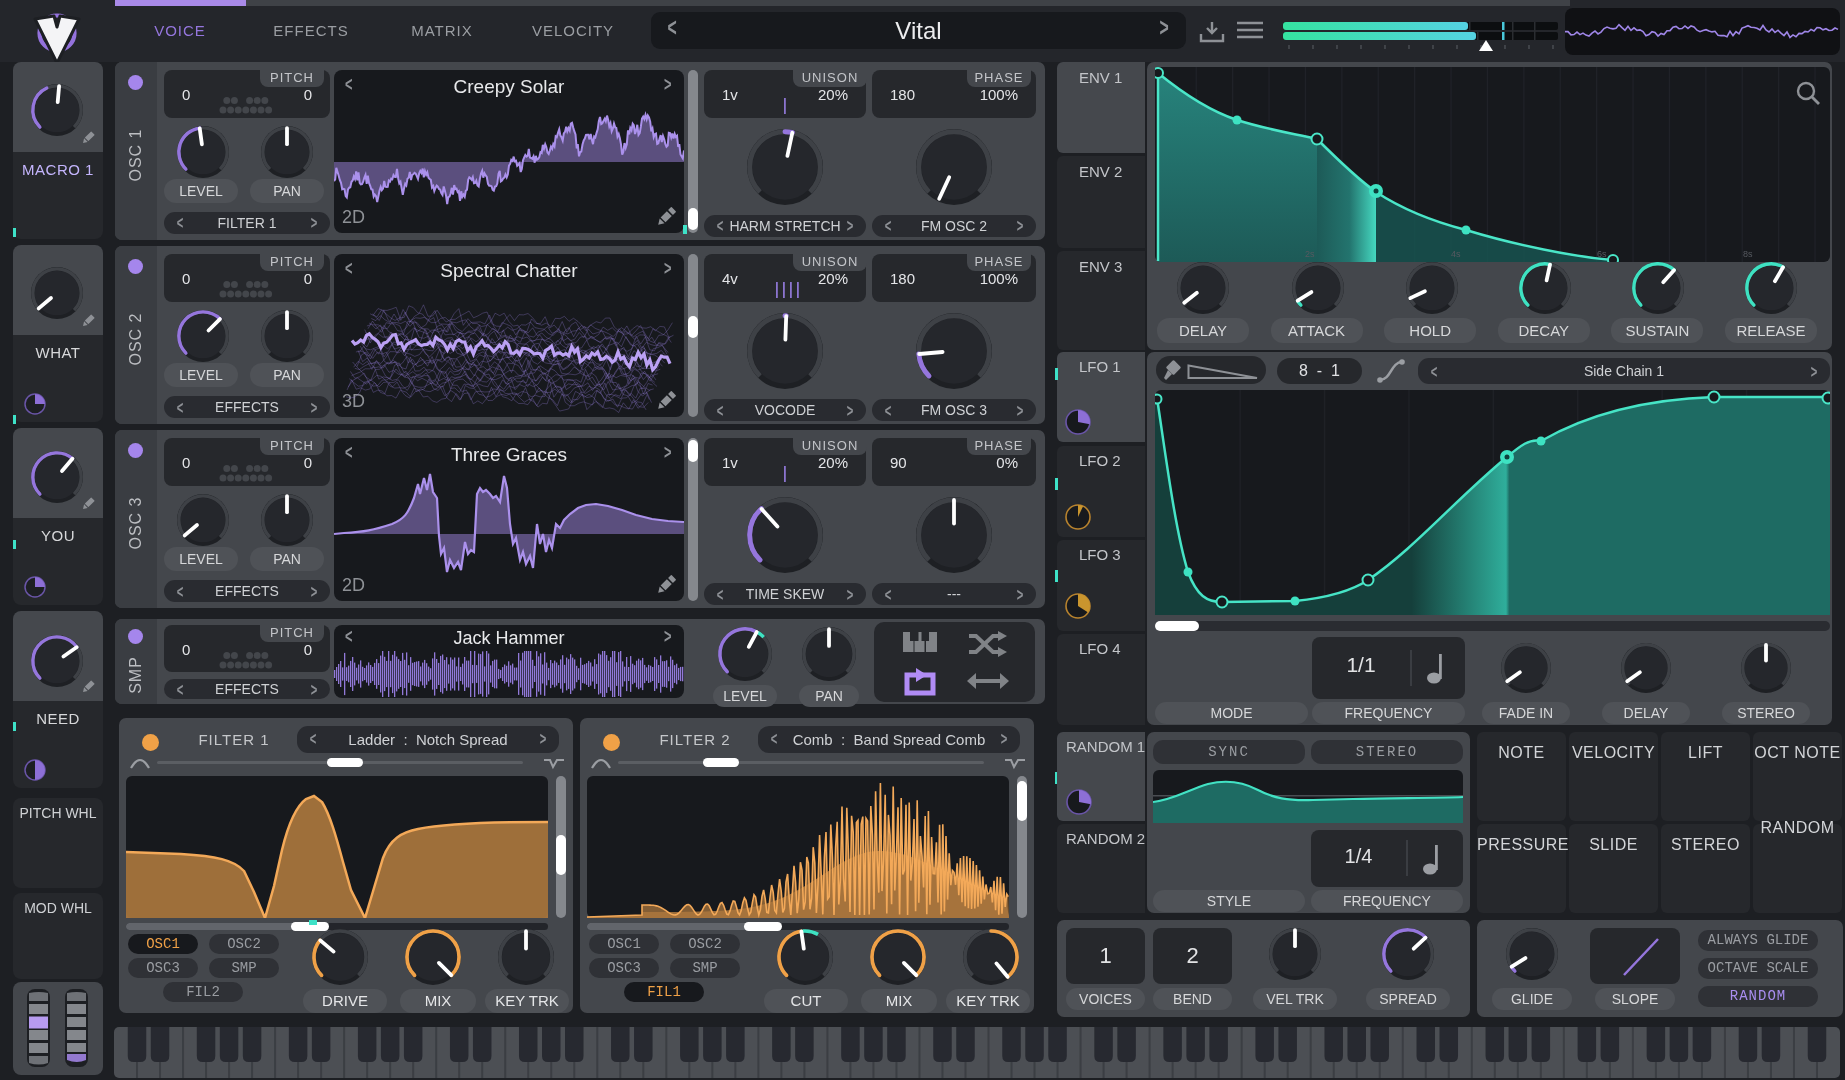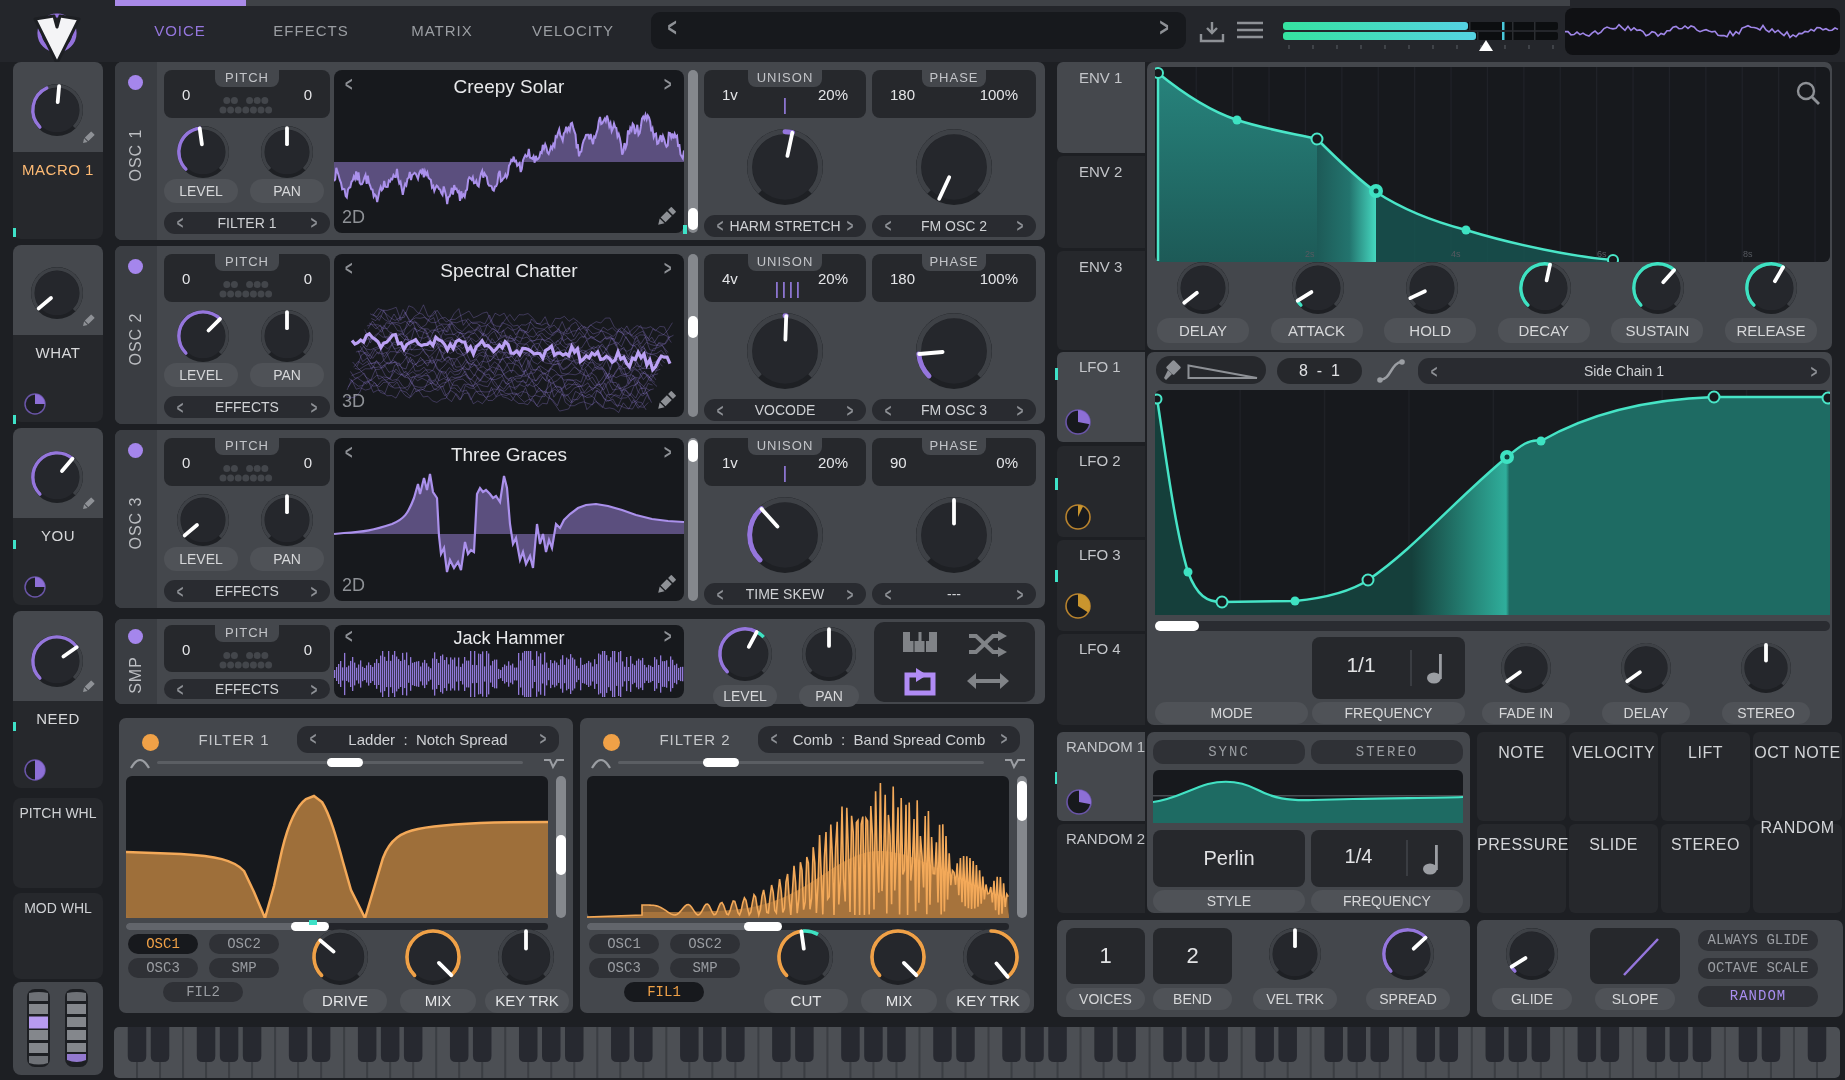--- a/index.html
+++ b/index.html
@@ -17,21 +17,21 @@
 .sel .ar { position:absolute; top:0; color:#8e9196; font-weight:bold; font-size:14px;
   transform:scale(0.8,1.3); }
 .display { position:absolute; background:#17191d; border-radius:8px; overflow:hidden; }
 .vtext { position:absolute; color:#bcbec2; font-size:16px; letter-spacing:1px;
   transform:rotate(-90deg); transform-origin:center; white-space:nowrap; }
 .dot { position:absolute; width:15px; height:15px; border-radius:50%; background:#a586ec; }
 .cap { letter-spacing:1px; }
 .tab { position:absolute; color:#c3c5c9; font-size:15px; }
 .num { position:absolute; color:#e4e5e8; font-size:15px; }
 .boxtab { position:absolute; background:#44474c; border-radius:0 0 8px 8px;
-  color:#c3c5c9; font-size:13px; text-align:center; letter-spacing:1px; }
+  color:#c3c5c9; font-size:13px; text-align:center; letter-spacing:1px;margin-left:45px; }
 .ttl { position:absolute; color:#e8e9eb; font-size:19px; text-align:center; white-space:nowrap; }
 .arrow { position:absolute; color:#8e9196; font-size:16px; font-weight:bold; transform:scale(0.8,1.25); }
 .vslider { position:absolute; width:10px; border-radius:5px; background:#85888d; }
 .vthumb { position:absolute; width:10px; height:22px; border-radius:5px; background:#fff; }
 .celllbl { position:absolute; color:#d3d5d8; font-size:16px; text-align:center; letter-spacing:0.5px; }
 .btn { position:absolute; background:#2f3136; border-radius:10px; color:#9a9da2;
   font-size:14px; text-align:center; font-family:"Liberation Mono", monospace; }
 </style>
 </head>
 <body>
@@ -44,20 +44,21 @@
   <circle cx="29" cy="27" r="17.5" fill="none" stroke="#9472dd" stroke-width="4.2"></circle>
   <path d="M7 13 L26 10 L29 21 L32 10 L51 13 L31.5 52 L29 57 L26.5 52 Z" fill="#f4f4f6" stroke="#1d1f23" stroke-width="3" stroke-linejoin="round"></path>
 </svg>
 <div class="abs cap" style="left:115px;top:22px;width:130px;text-align:center;color:#9576dd;font-size:15px;">VOICE</div>
 <div class="abs cap" style="left:246px;top:22px;width:130px;text-align:center;color:#9b9ea3;font-size:15px;">EFFECTS</div>
 <div class="abs cap" style="left:377px;top:22px;width:130px;text-align:center;color:#9b9ea3;font-size:15px;">MATRIX</div>
 <div class="abs cap" style="left:508px;top:22px;width:130px;text-align:center;color:#9b9ea3;font-size:15px;">VELOCITY</div>
 <div class="abs" style="left:651px;top:12px;width:535px;height:37px;background:#17191d;border-radius:9px;"></div>
 <div class="abs arrow" style="left:666px;top:16px;font-size:21px;transform:scale(0.75,1.2);">&lt;</div>
 <div class="abs arrow" style="left:1158px;top:16px;font-size:21px;transform:scale(0.75,1.2);">&gt;</div>
+<div class="abs" style="left:651px;top:17px;width:535px;text-align:center;color:#ececee;font-size:24px;">Vital</div>
 
 <svg class="abs" style="left:1198px;top:20px" width="28" height="24" viewBox="0 0 28 24">
   <path d="M3 14 V21 H25 V14" fill="none" stroke="#8e9196" stroke-width="2.4"></path>
   <path d="M14 2 V12 M9 8 L14 13 L19 8" fill="none" stroke="#8e9196" stroke-width="2.4"></path>
 </svg>
 
 <svg class="abs" style="left:1237px;top:21px" width="26" height="20" viewBox="0 0 26 20">
   <path d="M0 2 H26 M0 9 H26 M0 16 H26" stroke="#8e9196" stroke-width="2.6"></path>
 </svg>
 
@@ -246,21 +247,21 @@
       <path d="M1555.66 0 H1574.16 V29 Q1574.16 35 1568.16 35 H1561.66 Q1555.66 35 1555.66 29 Z" fill="#272930"></path>
       <path d="M1578.67 0 H1597.17 V29 Q1597.17 35 1591.17 35 H1584.67 Q1578.67 35 1578.67 29 Z" fill="#272930"></path>
       <path d="M1624.70 0 H1643.20 V29 Q1643.20 35 1637.20 35 H1630.70 Q1624.70 35 1624.70 29 Z" fill="#272930"></path>
       <path d="M1647.71 0 H1666.21 V29 Q1666.21 35 1660.21 35 H1653.71 Q1647.71 35 1647.71 29 Z" fill="#272930"></path>
       <path d="M1693.74 0 H1712.24 V29 Q1712.24 35 1706.24 35 H1699.74 Q1693.74 35 1693.74 29 Z" fill="#272930"></path>
     </svg>
 
 <div id="knobs"></div>
 <div class="abs" style="left:13px;top:62px;width:90px;height:90px;background:#45484d;border-radius:8px 8px 0 0;"></div>
     <div class="abs" style="left:13px;top:152px;width:90px;height:87px;background:#26282c;border-radius:0 0 8px 8px;"></div>
-    <div class="abs" style="left:13px;top:161px;width:90px;text-align:center;color:#fdba74;font-size:15px;letter-spacing:0.5px;">MACRO 1</div>
+    <div class="abs" style="left:13px;top:161px;width:90px;text-align:center;color:#c4b5fd;font-size:15px;letter-spacing:0.5px;">MACRO 1</div>
     <svg class="abs" style="left:80px;top:130px" width="16" height="16" viewBox="0 0 16 16">
       <g transform="rotate(45 8 8)" fill="#8e9196">
         <rect x="5.5" y="1" width="5" height="9" rx="0.5"></rect>
         <path d="M5.5 11 L8 15 L10.5 11 Z"></path>
       </g>
     </svg>
     <div class="abs" style="left:13px;top:245px;width:90px;height:90px;background:#45484d;border-radius:8px 8px 0 0;"></div>
     <div class="abs" style="left:13px;top:335px;width:90px;height:87px;background:#26282c;border-radius:0 0 8px 8px;"></div>
     <div class="abs" style="left:13px;top:344px;width:90px;text-align:center;color:#d7d8da;font-size:15px;letter-spacing:0.5px;">WHAT</div>
     <svg class="abs" style="left:80px;top:313px" width="16" height="16" viewBox="0 0 16 16">
@@ -979,21 +980,20 @@
     <path d="M0 0 L0 -12 A12 12 0 0 1 11.79 2.25 Z" fill="#8d6fd6"></path>
     </svg>
     <div class="btn" style="left:1153px;top:740px;width:152px;height:24px;line-height:24px;letter-spacing:2px;">SYNC</div>
     <div class="btn" style="left:1311px;top:740px;width:152px;height:24px;line-height:24px;letter-spacing:2px;">STEREO</div>
     <div class="display" style="left:1153px;top:770px;width:310px;height:53px;border-radius:6px;"></div>
     <svg class="abs" style="left:1153px;top:770px" width="310" height="53" viewBox="0 0 310 53">
     <rect x="0" y="25" width="310" height="1.5" fill="#4a4d52"></rect>
     <path d="M0,32 C20,30 35,20 55,14 C75,9 90,12 105,20 C120,28 135,31 160,30 L200,29 C240,28 280,28 310,27 L310,53 L0,53 Z" fill="#1e6b63"></path>
     <path d="M0,32 C20,30 35,20 55,14 C75,9 90,12 105,20 C120,28 135,31 160,30 L200,29 C240,28 280,28 310,27" fill="none" stroke="#42e2c4" stroke-width="2.2"></path>
     </svg>
-    <div class="darkbox" style="left:1153px;top:830px;width:152px;height:57px;color:#e2e3e5;font-size:20px;text-align:center;line-height:57px;">Perlin</div>
     <div class="pill" style="left:1153px;top:890px;width:152px;height:22px;line-height:22px;">STYLE</div>
     <div class="darkbox" style="left:1311px;top:830px;width:152px;height:57px;"></div>
     <div class="abs" style="left:1311px;top:845px;width:95px;text-align:center;color:#e2e3e5;font-size:20px;">1/4</div>
     <div class="abs" style="left:1406px;top:840px;width:2px;height:36px;background:#3a3d42;"></div>
     <svg class="abs" style="left:1422px;top:843px" width="24" height="32" viewBox="0 0 24 32">
     <ellipse cx="8" cy="26" rx="7" ry="5.5" fill="#9b9ea3"></ellipse>
     <rect x="13" y="2" width="2.8" height="25" fill="#9b9ea3"></rect>
     </svg>
     <div class="pill" style="left:1311px;top:890px;width:152px;height:22px;line-height:22px;">FREQUENCY</div>
     <div class="abs" style="left:1477px;top:732px;width:89px;height:89px;background:#26282c;border-radius:6px;"></div>

